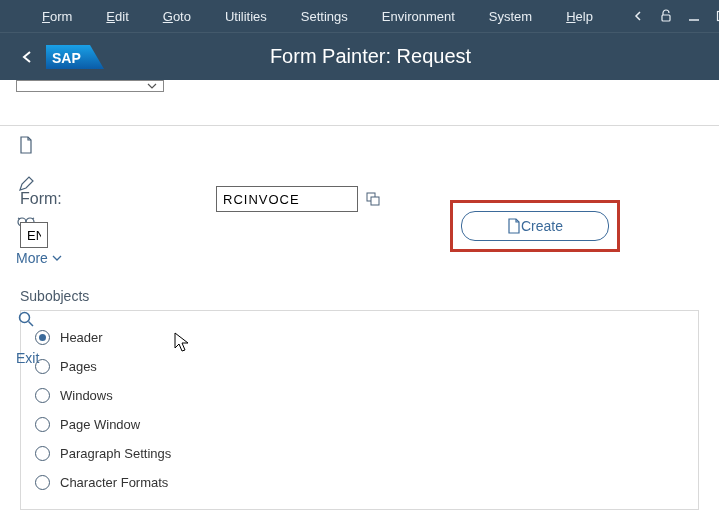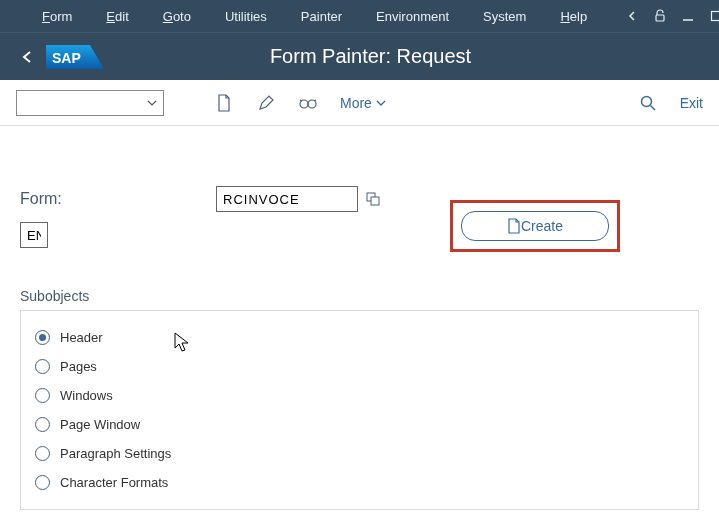--- a/index.html
+++ b/index.html
@@ -75,23 +75,23 @@
     text-align:center;
     font-size: 20px;
     font-weight: 400;
   }
 
   
   .toolbar {
     height: 46px;
     border-bottom: 1px solid #d9d9d9;
     display:flex;
-    align-items:center;
     padding: 0 16px;
     gap: 22px;
+    flex-direction: column;
   }
   .toolbar .dropdown {
     width: 148px;
     height: 26px;
     border: 1px solid #888;
     background:#fff;
     display:flex;
     align-items:center;
     justify-content:flex-end;
     padding: 0 6px;
@@ -221,21 +221,21 @@
 <div class="menubar">
   <div class="hamburger">
     <span></span>
       <span></span>
       <span></span>
   </div>
   <div class="menu-item"><span class="ul">F</span><span>orm</span></div>
   <div class="menu-item"><span class="ul">E</span>dit</div>
   <div class="menu-item"><span class="ul">G</span>oto</div>
   <div class="menu-item">Utilities</div>
-  <div class="menu-item">Painter</div>
+  <div class="menu-item">Settings</div>
   <div class="menu-item">Environment</div>
   <div class="menu-item">System</div>
   <div class="menu-item"><span class="ul">H</span>elp</div>
   <div class="spacer"></div>
   <div class="win-icons">
     <div class="win-icon">
       <svg width="10" height="10" viewBox="0 0 10 10">
           <path d="M7 1 L3 5 L7 9" stroke="#e8eef3" stroke-width="1.5" fill="none"></path>
         </svg>
     </div>

